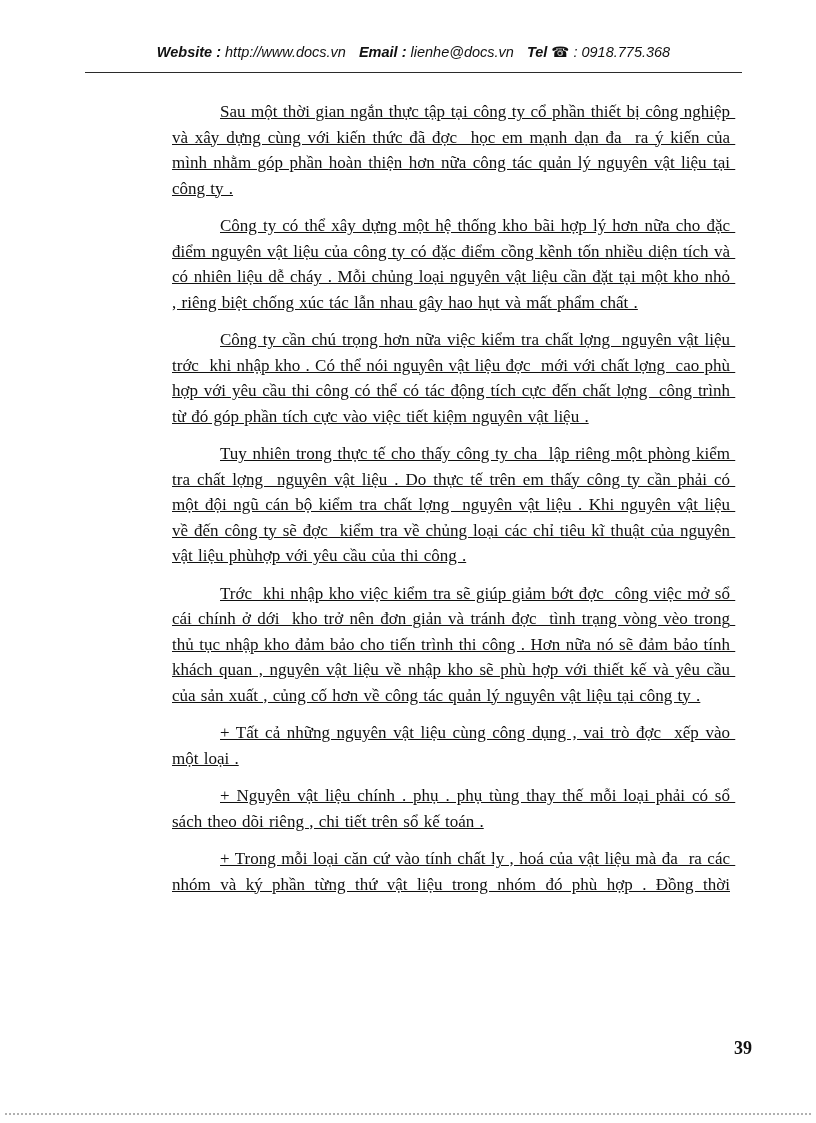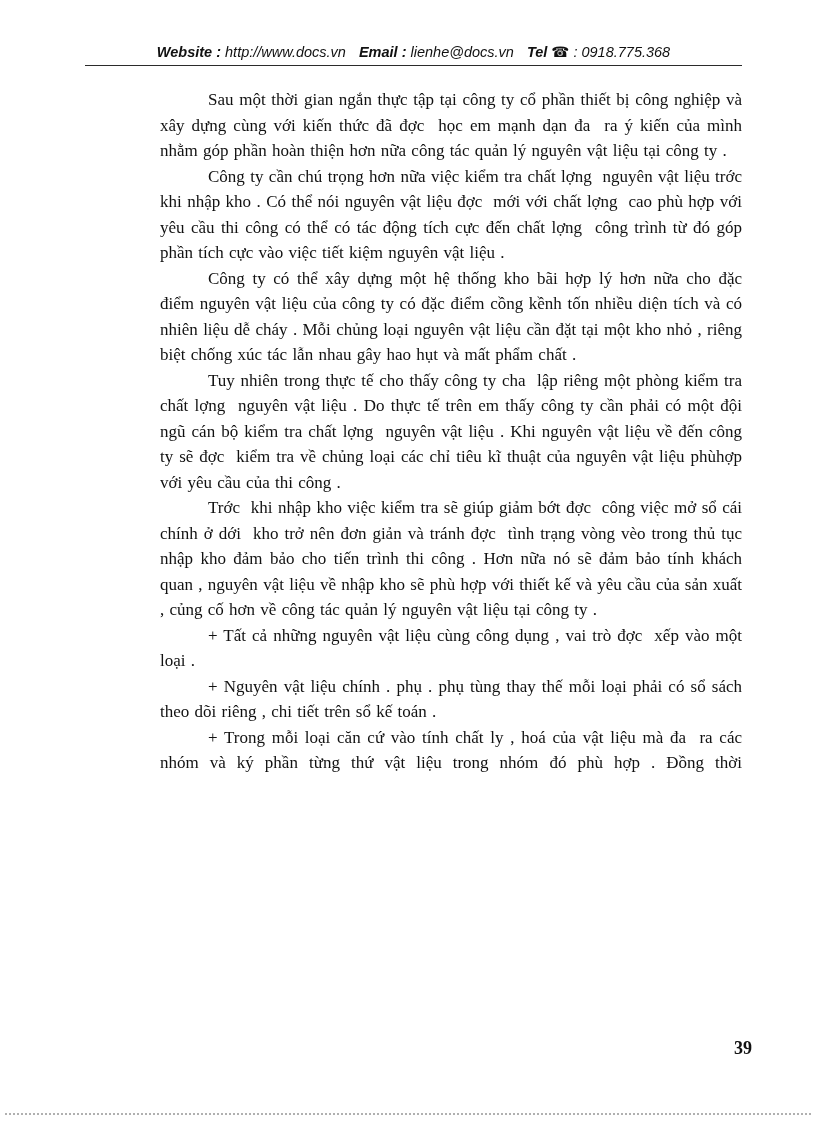--- a/index.html
+++ b/index.html
@@ -20,43 +20,44 @@
   .header {
     position: absolute;
     top: 43px;
     left: 85px;
     width: 657px;
     text-align: center;
     font-family: "Liberation Sans", "DejaVu Sans", sans-serif;
     font-style: italic;
     font-size: 14.5px;
     line-height: 18px;
-    padding-bottom: 4px;
+    padding-bottom: 11px;
     border-bottom: 1.4px solid #2b2b2b;
     white-space: nowrap;
   }
   .header .b { font-weight: 700; }
   .header .n { font-weight: 400; }
   .header .gap { margin-left: 13px; }
   .header .phone { margin-left: 4px; font-style: normal; }
   
   .content {
     position: absolute;
     top: 87px;
     left: 160px;
     width: 582px;
   }
   .para {
-    margin: 0;
+    margin: 12px;
     font-size: 17px;
     line-height: 25.5px;
     text-align: justify;
     text-indent: 48px;
     white-space: pre-wrap;
     word-spacing: 1px;
+    text-decoration: underline;
   }
   .para.justify-last { text-align-last: justify; }
   .heading {
     margin: 0;
     font-size: 18.5px;
     line-height: 25.5px;
     font-weight: 700;
   }
   .heading .htitle { margin-left: 26px; white-space: pre-wrap; }
   
@@ -79,22 +80,22 @@
 </style>
 </head>
 <body>
 
 <div class="page">
 
   <div class="header"><span class="b">Website :</span> <span class="n">http://www.docs.vn</span><span class="b gap">Email :</span> <span class="n">lienhe@docs.vn</span><span class="b gap">Tel</span><span class="b phone">☎</span> <span class="n">: 0918.775.368</span></div>
 
   <div class="content">
     <p class="para">Sau một thời gian ngắn thực tập tại công ty cổ phần thiết bị công nghiệp và xây dựng cùng với kiến thức đã đợc  học em mạnh dạn đa  ra ý kiến của mình nhằm góp phần hoàn thiện hơn nữa công tác quản lý nguyên vật liệu tại công ty .</p>
+    <p class="para">Công ty có thể xây dựng một hệ thống kho bãi hợp lý hơn nữa cho đặc điểm nguyên vật liệu của công ty có đặc điểm cồng kềnh tốn nhiều diện tích và có nhiên liệu dễ cháy . Mỗi chủng loại nguyên vật liệu cần đặt tại một kho nhỏ , riêng biệt chống xúc tác lẫn nhau gây hao hụt và mất phẩm chất .</p>
     <p class="para">Công ty cần chú trọng hơn nữa việc kiểm tra chất lợng  nguyên vật liệu trớc  khi nhập kho . Có thể nói nguyên vật liệu đợc  mới với chất lợng  cao phù hợp với yêu cầu thi công có thể có tác động tích cực đến chất lợng  công trình từ đó góp phần tích cực vào việc tiết kiệm nguyên vật liệu .</p>
-    <p class="para">Công ty có thể xây dựng một hệ thống kho bãi hợp lý hơn nữa cho đặc điểm nguyên vật liệu của công ty có đặc điểm cồng kềnh tốn nhiều diện tích và có nhiên liệu dễ cháy . Mỗi chủng loại nguyên vật liệu cần đặt tại một kho nhỏ , riêng biệt chống xúc tác lẫn nhau gây hao hụt và mất phẩm chất .</p>
     <p class="para">Tuy nhiên trong thực tế cho thấy công ty cha  lập riêng một phòng kiểm tra chất lợng  nguyên vật liệu . Do thực tế trên em thấy công ty cần phải có một đội ngũ cán bộ kiểm tra chất lợng  nguyên vật liệu . Khi nguyên vật liệu về đến công ty sẽ đợc  kiểm tra về chủng loại các chỉ tiêu kĩ thuật của nguyên vật liệu phùhợp với yêu cầu của thi công .</p>
     <p class="para">Trớc  khi nhập kho việc kiểm tra sẽ giúp giảm bớt đợc  công việc mở sổ cái chính ở dới  kho trở nên đơn giản và tránh đợc  tình trạng vòng vèo trong thủ tục nhập kho đảm bảo cho tiến trình thi công . Hơn nữa nó sẽ đảm bảo tính khách quan , nguyên vật liệu về nhập kho sẽ phù hợp với thiết kế và yêu cầu của sản xuất , củng cố hơn về công tác quản lý nguyên vật liệu tại công ty .</p>
     <p class="para">+ Tất cả những nguyên vật liệu cùng công dụng , vai trò đợc  xếp vào một loại .</p>
     <p class="para">+ Nguyên vật liệu chính . phụ . phụ tùng thay thế mỗi loại phải có sổ sách theo dõi riêng , chi tiết trên sổ kế toán .</p>
     <p class="para justify-last">+ Trong mỗi loại căn cứ vào tính chất ly , hoá của vật liệu mà đa  ra các nhóm và ký phần từng thứ vật liệu trong nhóm đó phù hợp . Đồng thời</p>
   </div>
 
   <div class="page-number">39</div>
 
   <div class="bottom-rule"></div>

